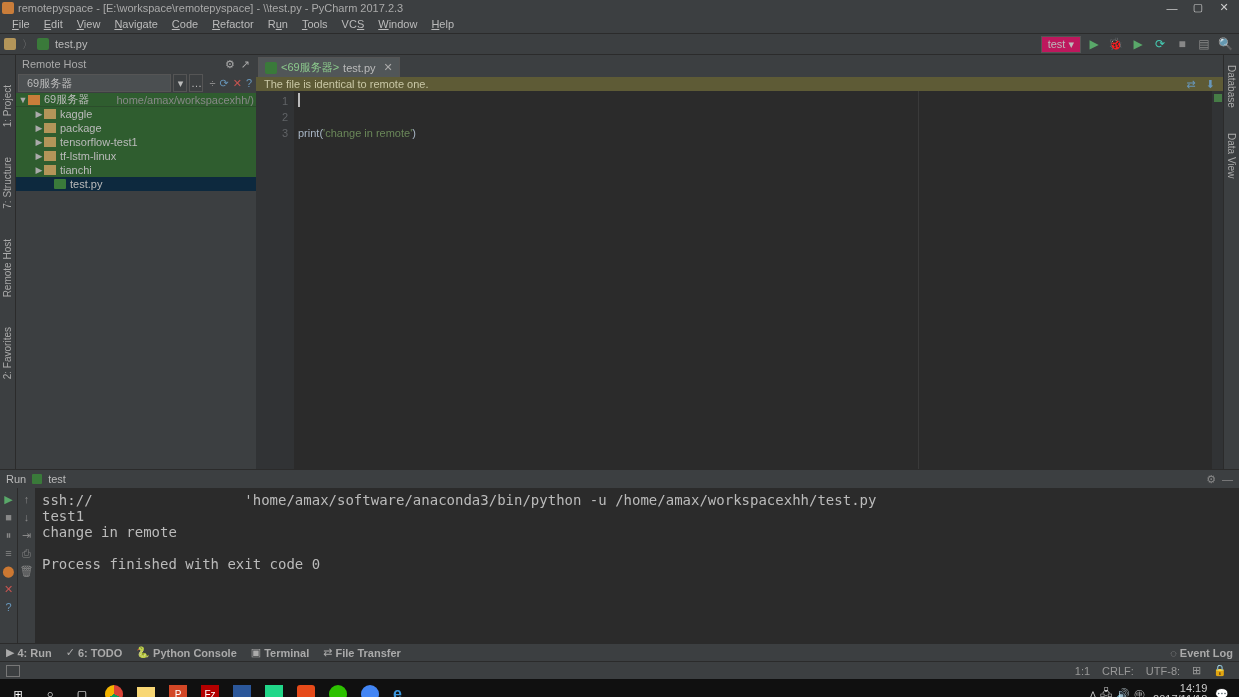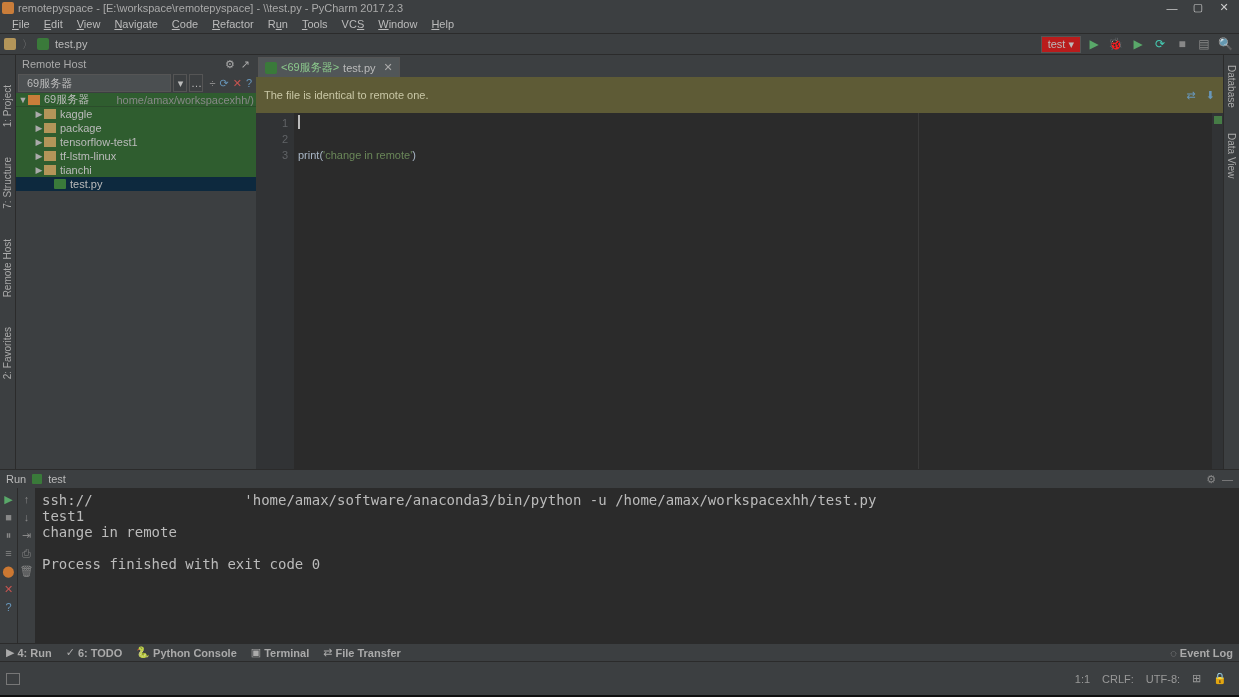--- a/index.html
+++ b/index.html
@@ -13,21 +13,21 @@
 
 
 .menubar { height:18px; background:#3c3f41; display:flex; align-items:center; padding:0 6px; gap:2px; }
 .menubar span { padding:0 6px; cursor:pointer; color:#bbb; }
 .menubar u { text-decoration:underline; }
 
 
 .navrow { height:22px; background:#3c3f41; border-top:1px solid #2b2b2b; border-bottom:1px solid #2b2b2b; display:flex; align-items:center; padding:0 4px; gap:4px; }
 .navrow .fileicon { width:12px; height:12px; border-radius:2px; margin-right:2px; }
 .navrow .spacer { flex:1; }
-.navrow .rcfg { background:#b91c1c; padding:1px 6px; border:1px solid #555; cursor:pointer; }
+.navrow .rcfg { background:#be185d; padding:1px 6px; border:1px solid #555; cursor:pointer; }
 .navrow .ibtn { width:18px; text-align:center; cursor:pointer; font-size:12px; }
 
 
 .middle { display:flex; height:414px; }
 .leftbar { width:16px; background:#3c3f41; border-right:1px solid #2b2b2b; display:flex; flex-direction:column; align-items:center; padding-top:30px; gap:30px; }
 .vertlabel { writing-mode:vertical-rl; transform:rotate(180deg); font-size:10px; color:#aaa; cursor:pointer; }
 .rightbar { width:16px; background:#3c3f41; border-left:1px solid #2b2b2b; display:flex; flex-direction:column; align-items:center; padding-top:10px; gap:25px; }
 
 .sidepanel { width:240px; background:#3c3f41; display:flex; flex-direction:column; }
 .sidehead { height:18px; background:#3c3f41; padding:2px 6px; color:#aaa; display:flex; align-items:center; justify-content:space-between; }
@@ -48,21 +48,21 @@
 .folder { background:#b39559; }
 .pyfile { background:#3a7a3a; border-radius:1px; }
 
 
 .editorwrap { flex:1; display:flex; flex-direction:column; background:#2b2b2b; }
 .tabrow { height:22px; background:#3c3f41; display:flex; align-items:flex-end; padding-left:2px; }
 .tab { background:#515658; height:20px; display:flex; align-items:center; padding:0 6px; gap:4px; cursor:pointer; border-top:1px solid #555; border-left:1px solid #555; border-right:1px solid #555; }
 .tab .pyico { width:12px; height:12px; background:#3a7a3a; border-radius:2px; }
 .tab .cx { color:#aaa; cursor:pointer; margin-left:4px; }
 
-.infobar { height:36px; background:#5e5b36; display:flex; align-items:center; padding:0 8px; color:#c9c7a6; justify-content:space-between; }
+.infobar { height:14px; background:#5e5b36; display:flex; align-items:center; padding:0 8px; color:#c9c7a6; justify-content:space-between; }
 .infobar .icons { display:flex; gap:10px; }
 .infobar .icons span { cursor:pointer; }
 
 .codewrap { flex:1; display:flex; background:#2b2b2b; position:relative; }
 .gutter { width:38px; background:#313335; color:#606366; text-align:right; padding:2px 6px 0 0; font-family:Consolas,monospace; font-size:12px; line-height:16px; }
 .code { flex:1; padding:2px 4px 0 4px; font-family:Consolas,monospace; font-size:12px; line-height:16px; color:#a9b7c6; white-space:pre; position:relative; }
 .code .cur { position:absolute; left:4px; top:2px; width:2px; height:14px; background:#bbb; }
 .code .hl { background:#323232; display:block; width:100%; }
 .str { color:#6a8759; }
 .marginline { position:absolute; top:0; bottom:0; left:624px; width:1px; background:#3a3a3a; }
@@ -79,21 +79,21 @@
 .runlbar2 { width:18px; background:#3c3f41; border-right:1px solid #2b2b2b; display:flex; flex-direction:column; align-items:center; padding-top:4px; gap:4px; }
 .runlbar2 span { width:14px; height:14px; cursor:pointer; display:flex; align-items:center; justify-content:center; font-size:11px; }
 .runout { flex:1; padding:4px 6px; font-family:"SimSun",Consolas,monospace; font-size:14px; line-height:16px; color:#bbb; white-space:pre; }
 
 
 .btmtools { height:18px; background:#3c3f41; border-top:1px solid #2b2b2b; display:flex; align-items:center; padding:0 6px; gap:14px; }
 .btmtools span { cursor:pointer; color:#aaa; display:flex; align-items:center; gap:3px; }
 .btmtools .spacer { flex:1; }
 
 
-.status { height:34px; background:#3c3f41; border-top:1px solid #2b2b2b; display:flex; align-items:center; padding:0 6px; }
+.status { height:18px; background:#3c3f41; border-top:1px solid #2b2b2b; display:flex; align-items:center; padding:0 6px; }
 .status .box { width:14px; height:12px; border:1px solid #777; margin-right:6px; cursor:pointer; }
 .status .spacer { flex:1; }
 .status span { padding:0 6px; color:#999; }
 
 
 .taskbar { height:30px; background:#101010; display:flex; align-items:center; padding:0 2px; gap:0; }
 .tb { width:32px; height:30px; display:flex; align-items:center; justify-content:center; cursor:pointer; }
 .tray { margin-left:auto; display:flex; align-items:center; height:100%; gap:4px; padding-right:8px; }
 .clock { text-align:right; font-size:10px; color:#ccc; line-height:11px; padding:0 4px; cursor:pointer; }
 

